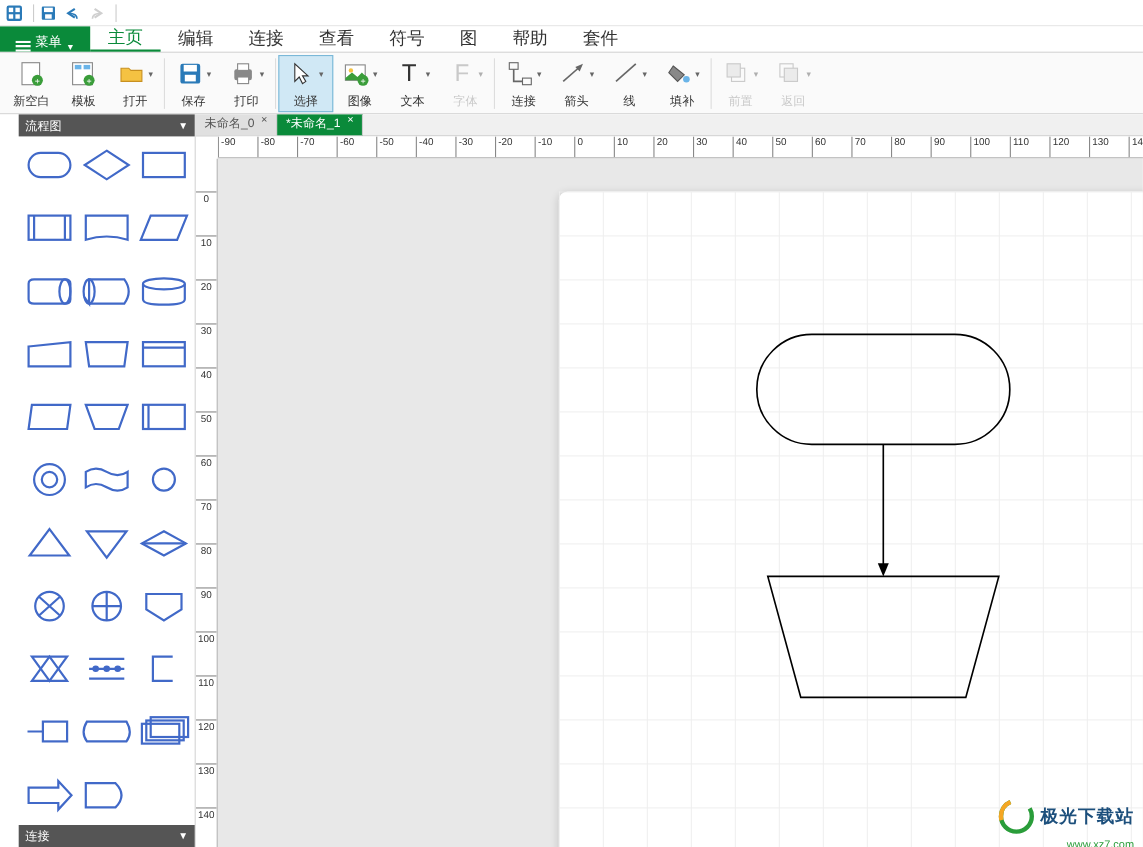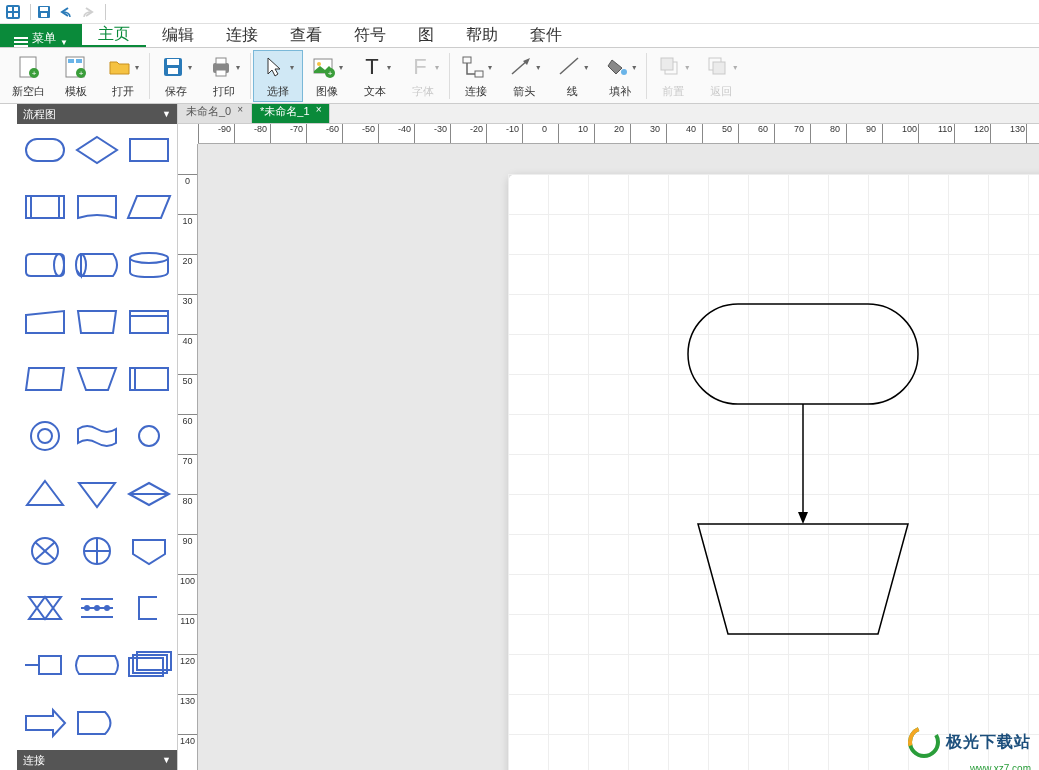--- a/index.html
+++ b/index.html
@@ -38,21 +38,21 @@
 
 
 .canvas-area { position: absolute; left: 178px; top: 104px; right: 0; bottom: 0; background: #fff; display: flex; flex-direction: column; }
 .doc-tabs { height: 20px; background: #f0f0f0; border-bottom: 1px solid #ccc; display: flex; align-items: stretch; }
 .doc-tab { padding: 0 8px; font-size: 11px; display: flex; align-items: flex-start; cursor: pointer; border-right: 1px solid #ccc; }
 .doc-tab.inactive { background: #e0e0e0; color: #555; }
 .doc-tab.active { background: #0a8a3a; color: #fff; }
 .doc-tab .close-x { margin-left: 6px; font-size: 10px; }
 
 .ruler-h { height: 20px; background: #fff; border-bottom: 1px solid #aaa; position: relative; margin-left: 20px; overflow: hidden; }
-.ruler-h .tick { position: absolute; top: 0; font-size: 9px; color: #333; border-left: 1px solid #888; height: 100%; padding-left: 19px; display: flex; align-items: flex-start; }
+.ruler-h .tick { position: absolute; top: 0; font-size: 9px; color: #333; border-left: 1px solid #888; height: 100%; padding-left: 2px; display: flex; align-items: flex-start; }
 
 .canvas-wrap { flex: 1; display: flex; overflow: hidden; }
 .ruler-v { width: 20px; background: #fff; border-right: 1px solid #aaa; position: relative; overflow: hidden; }
 .ruler-v .tick { position: absolute; left: 0; font-size: 9px; color: #333; border-top: 1px solid #888; width: 100%; padding-top: 1px; text-align: center; }
 
 .canvas { flex: 1; background: #e8e8e8; position: relative; overflow: hidden; }
 .page { position: absolute; left: 310px; top: 30px; width: 800px; height: 800px; background: #fff; box-shadow: 0 2px 8px rgba(0,0,0,0.15); border-radius: 8px 0 0 0; }
 .grid-lines { position: absolute; inset: 0; background-image: linear-gradient(#eee 1px, transparent 1px), linear-gradient(90deg, #eee 1px, transparent 1px); background-size: 40px 40px; }
 .canvas svg.chart { position: absolute; left: 0; top: 0; }
 

